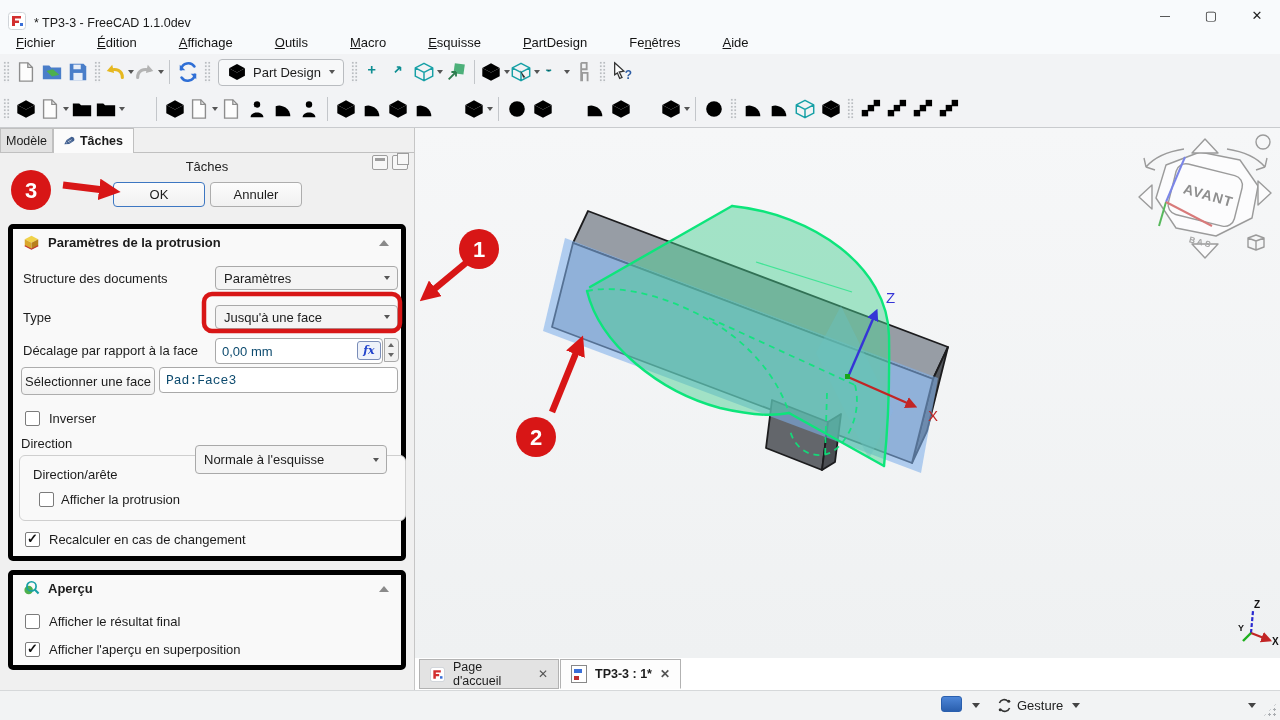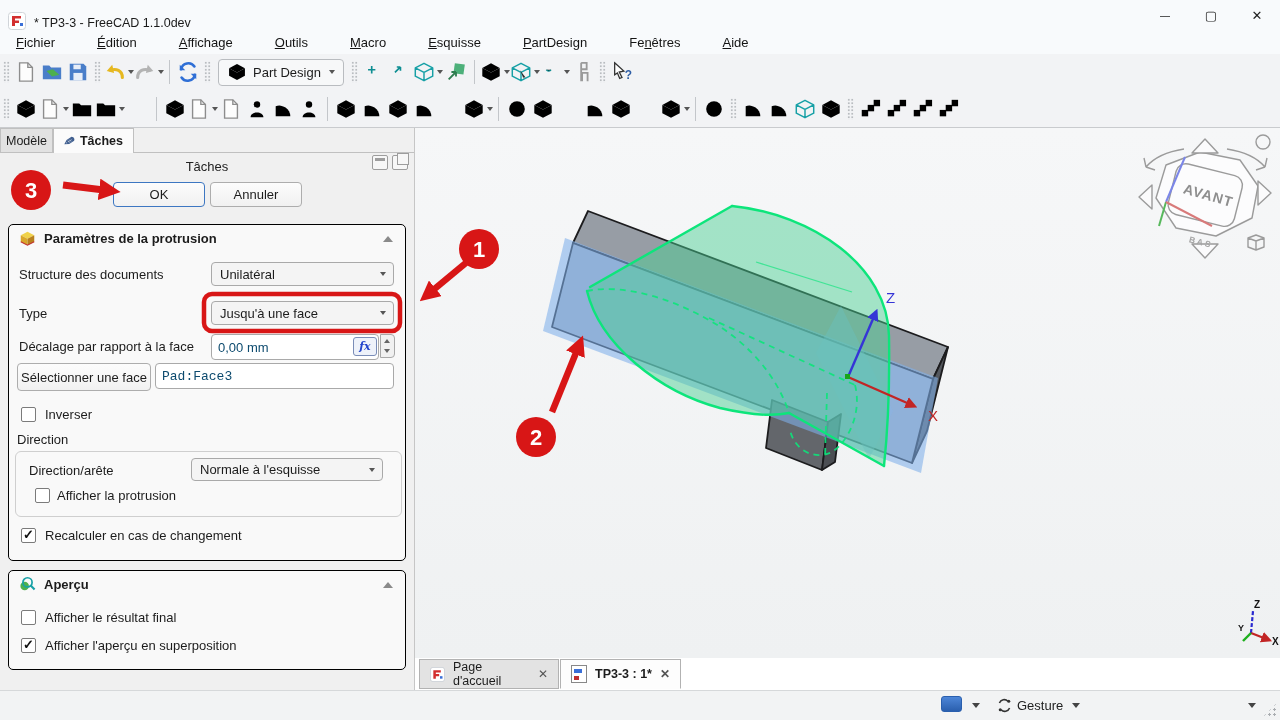--- a/index.html
+++ b/index.html
@@ -48,21 +48,21 @@
   .ptabline{position:absolute;left:134px;right:0;top:24px;height:1px;background:#c0c0c0}
   .phead{position:absolute;left:0;top:31px;width:100%;text-align:center;font-size:13px;color:#222}
   .phbtn{position:absolute;top:27px;width:16px;height:15px;border:1px solid #9d9d9d;border-radius:2px;background:#f7f7f7;box-sizing:border-box}
   .phbtn.b1{left:372px}.phbtn.b1::after{content:"";position:absolute;left:2px;right:2px;top:2px;height:3px;background:#9d9d9d}
   .phbtn.b2{left:392px}.phbtn.b2::after{content:"";position:absolute;left:4px;top:-3px;width:10px;height:10px;border:1px solid #9d9d9d;background:#f7f7f7}
   .pbtn{position:absolute;height:23px;width:90px;display:flex;align-items:center;justify-content:center;
         background:linear-gradient(#fcfcfc,#f1f1f1);border:1px solid #adadad;border-radius:4px;font-size:13px}
   .pbtn.ok{left:113px;top:54px;border:1.5px solid #3d77c2}
   .pbtn.cancel{left:210px;top:54px}
 
-  .section{position:absolute;left:8px;width:398px;background:#f9f9f9;border:1px solid #000000;border-radius:5px;box-sizing:border-box}
+  .section{position:absolute;left:8px;width:398px;background:#f9f9f9;border:5px solid #000000;border-radius:5px;box-sizing:border-box}
   .sechead{position:absolute;left:0;top:0;right:0;height:26px;display:flex;align-items:center;padding:0 10px;gap:8px}
   .sechead .t{font-weight:bold;font-size:13px}
   .collapse{position:absolute;right:12px;top:11px;width:0;height:0;border-left:5px solid transparent;border-right:5px solid transparent;border-bottom:6px solid #8a8a8a}
   .flabel{position:absolute;font-size:13px;color:#1c1c1c;white-space:nowrap}
   .combo{position:absolute;height:24px;background:#f4f4f4;border:1px solid #a9a9a9;border-radius:4px;
          display:flex;align-items:center;padding:0 8px;box-sizing:border-box;font-size:13px}
   .combo .dar{position:absolute;right:7px}
   .field{position:absolute;height:24px;background:#fff;border:1px solid #a9a9a9;border-radius:4px;box-sizing:border-box;
          font-family:"Liberation Sans",sans-serif;font-size:13px;padding:12px 6px;color:#0c4a6e}
   .fx{position:absolute;width:22px;height:17px;border:1px solid #7a8db8;border-radius:3px;background:#eef2fa;
@@ -503,21 +503,21 @@
         <path d="M2.5 7.5 12 12.5V21.5L2.5 16.5Z" fill="#d9a62a"></path>
         <path d="M21.5 7.5V16.5L12 21.5V12.5Z" fill="#b8801d"></path>
         <path d="M2.5 16.5 12 21.5 21.5 16.5" fill="none" stroke="#c03030" stroke-width="1.6"></path>
         </svg>
       <span class="t">Paramètres de la protrusion</span>
       <i class="collapse"></i>
     </div>
 
     <span class="flabel" style="left:10px;top:42px">Structure des documents</span>
     <div class="combo" style="left:202px;top:37px;width:183px">
-      <span>Unilatéral</span>
+      <span>Paramètres</span>
         <i class="dar"></i>
     </div>
 
     <span class="flabel" style="left:10px;top:81px">Type</span>
     <div class="combo" style="left:202px;top:76px;width:183px">
       <span>Jusqu'à une face</span>
         <i class="dar"></i>
     </div>
 
     <span class="flabel" style="left:10px;top:114px">Décalage par rapport à la face</span>
@@ -534,21 +534,21 @@
       <span>Sélectionner une face</span>
       </div>
     <input class="field" style="left: 146px; top: 138px; width: 239px; height: 26px; font-family: Liberation Mono, monospace;" readonly="" value="Pad:Face3">
 
     <div class="chk" style="left:12px;top:182px"></div>
     <span class="flabel" style="left:36px;top:182px">Inverser</span>
 
     <span class="flabel" style="left:8px;top:207px">Direction</span>
     <div class="gbox" style="left:6px;top:226px;width:385px;height:64px"></div>
     <span class="flabel" style="left:20px;top:238px">Direction/arête</span>
-    <div class="combo" style="left:182px;top:233px;width:192px;height:23px">
+    <div class="combo" style="left:182px;top:216px;width:192px;height:29px">
       <span>Normale à l'esquisse</span>
         <i class="dar"></i>
     </div>
     <div class="chk" style="left:26px;top:263px"></div>
     <span class="flabel" style="left:48px;top:263px">Afficher la protrusion</span>
 
     <div class="chk on" style="left:12px;top:303px"></div>
     <span class="flabel" style="left:36px;top:303px">Recalculer en cas de changement</span>
   </div>
 

